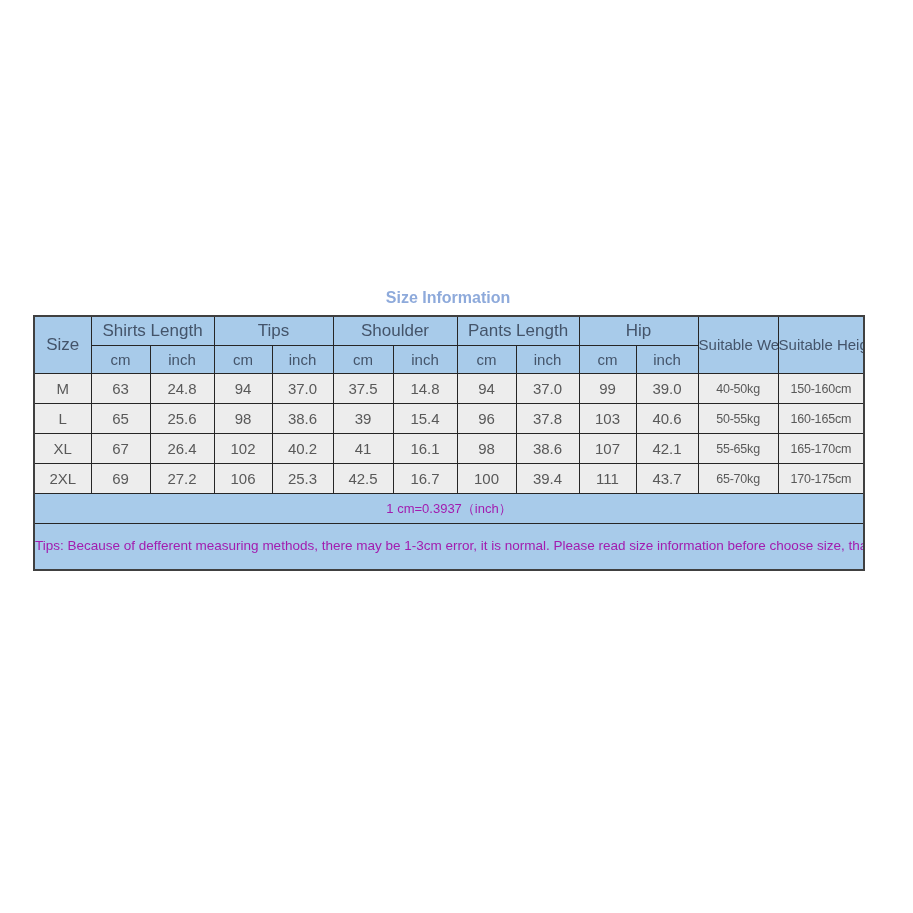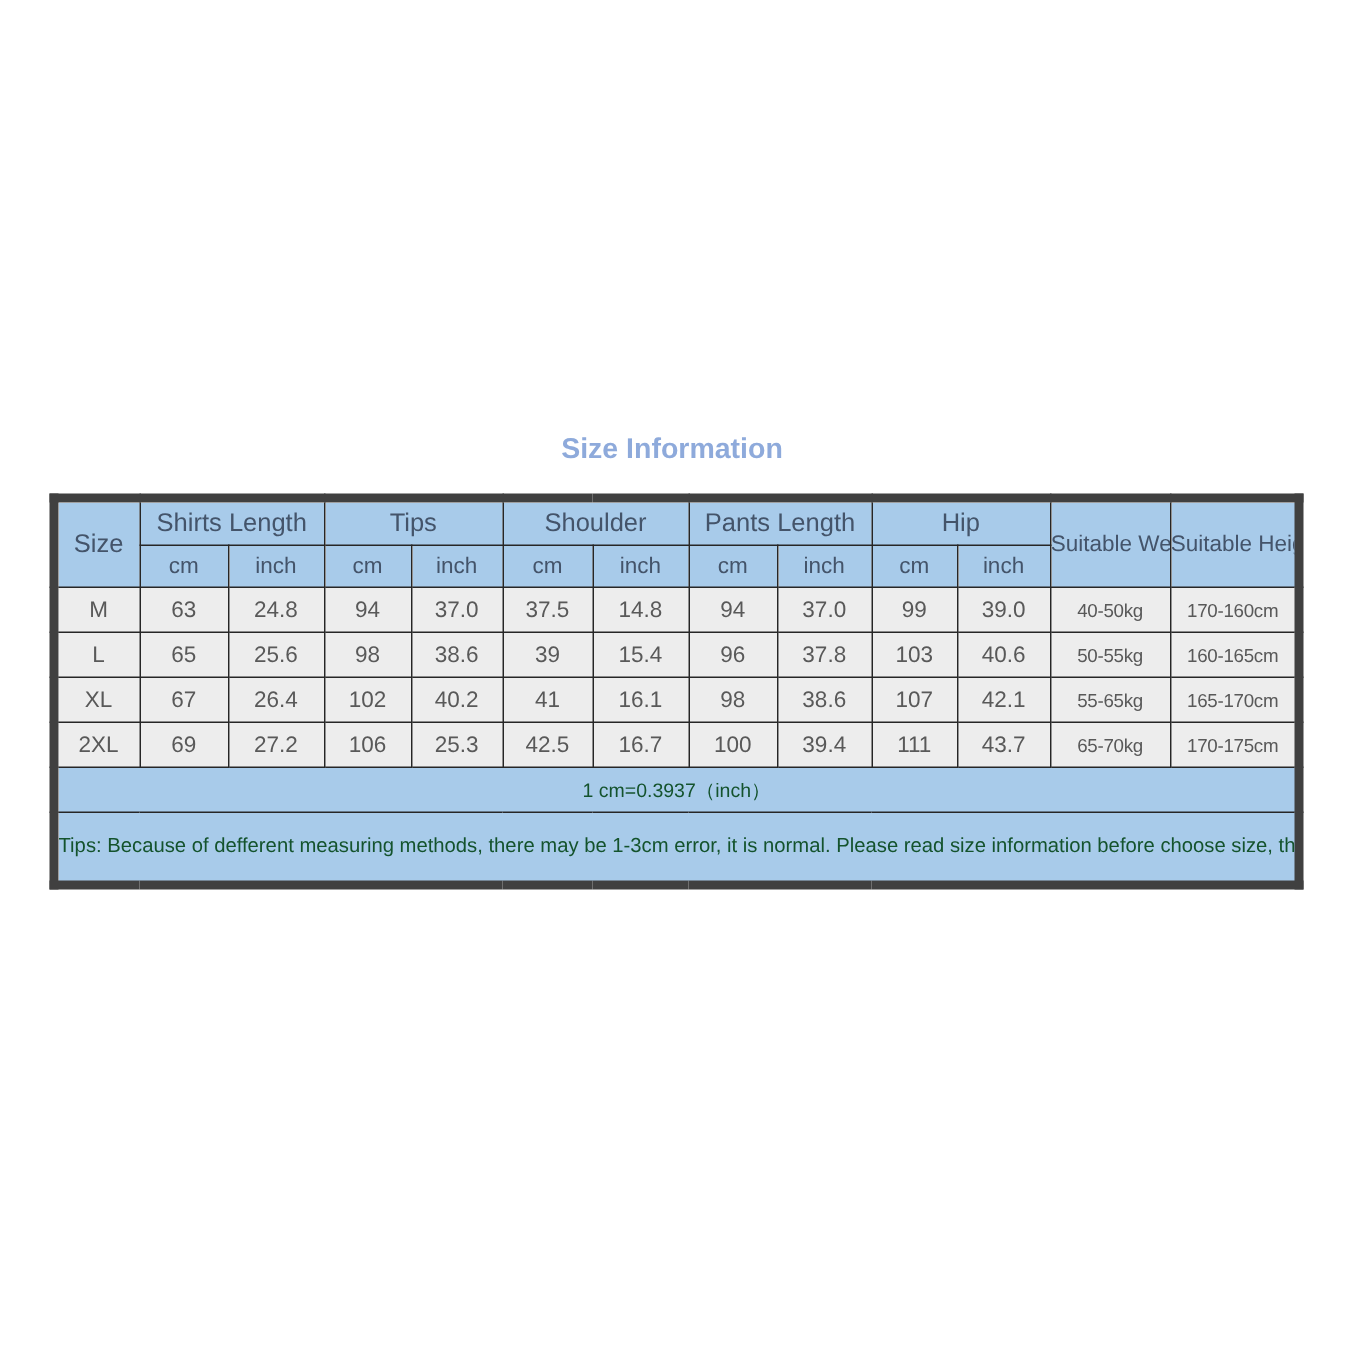--- a/index.html
+++ b/index.html
@@ -18,31 +18,31 @@
     background: #ffffff;
   }
   .content {
     position: absolute;
     left: 33px;
     top: 289px;
     width: 830px;
   }
   .page-title {
     text-align: center;
-    font-size: 19px;
+    font-size: 16px;
     font-weight: bold;
     color: #8EAADB;
-    margin: 0 0 18px 0;
+    margin: 0 0 8px 0;
     letter-spacing: 0px;
   }
   table.size-table {
     border-collapse: collapse;
     table-layout: fixed;
     width: 830px;
-    border: 6px solid #404040;
+    border: 2px solid #404040;
   }
   table.size-table th,
   table.size-table td {
     border: 1px solid #262626;
     text-align: center;
     vertical-align: middle;
     padding: 0;
     overflow: hidden;
     white-space: nowrap;
   }
@@ -57,21 +57,21 @@
   th.span-hdr  { font-size: 15px; line-height: 1.25; white-space: normal; }
   tr.data-row td {
     background: #EDEDED;
     color: #595959;
     font-size: 15px;
     height: 29px;
   }
   tr.data-row td.small-val { font-size: 12.5px; letter-spacing: -0.2px; }
   tr.footer-row td {
     background: #A8CBEA;
-    color: #14532d;
+    color: #a21caf;
   }
   td.conversion-cell {
     font-size: 13px;
     height: 29px;
   }
   td.tips-cell {
     font-size: 13.5px;
     height: 45px;
     white-space: normal;
     line-height: 1.55;
@@ -133,21 +133,21 @@
             <td>24.8</td>
             <td>94</td>
             <td>37.0</td>
             <td>37.5</td>
             <td>14.8</td>
             <td>94</td>
             <td>37.0</td>
             <td>99</td>
             <td>39.0</td>
             <td class="small-val">40-50kg</td>
-            <td class="small-val">170-160cm</td>
+            <td class="small-val">150-160cm</td>
           </tr>
           <tr class="data-row">
             <td>L</td>
             <td>65</td>
             <td>25.6</td>
             <td>98</td>
             <td>38.6</td>
             <td>39</td>
             <td>15.4</td>
             <td>96</td>

